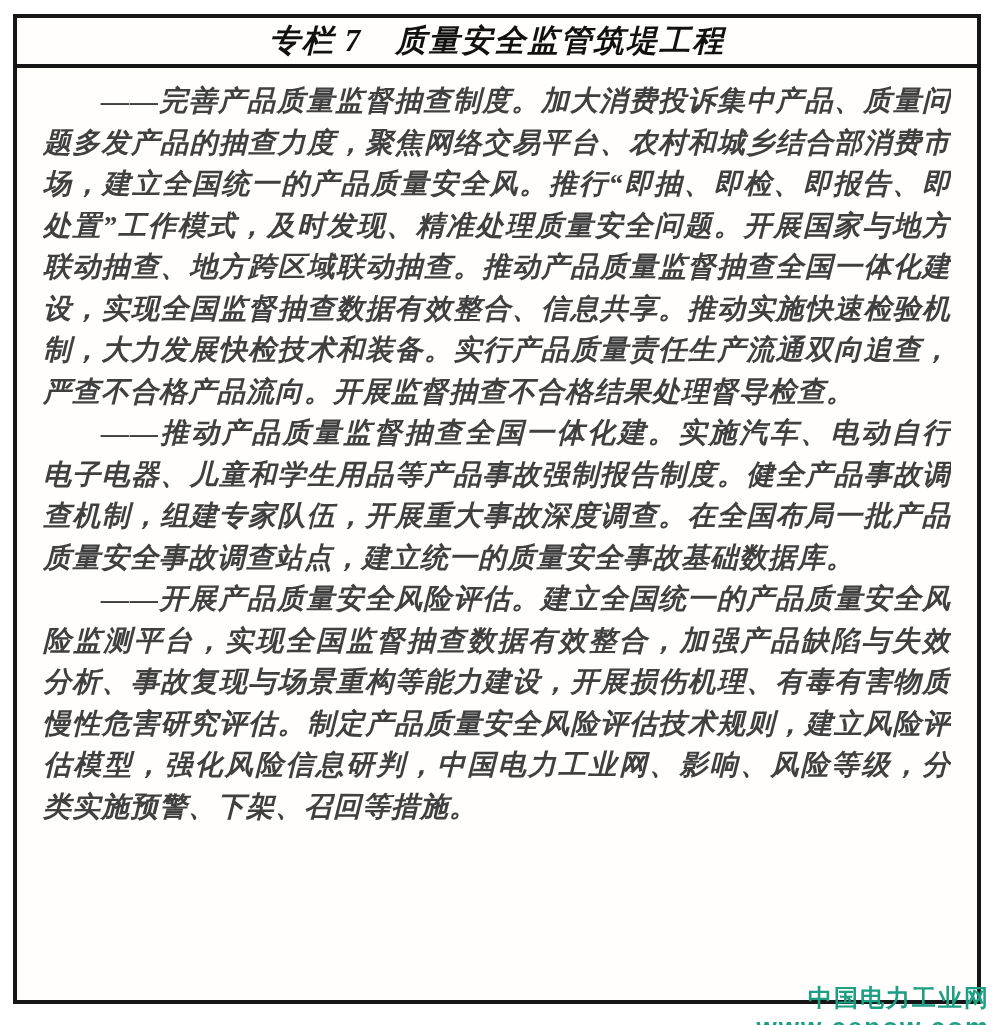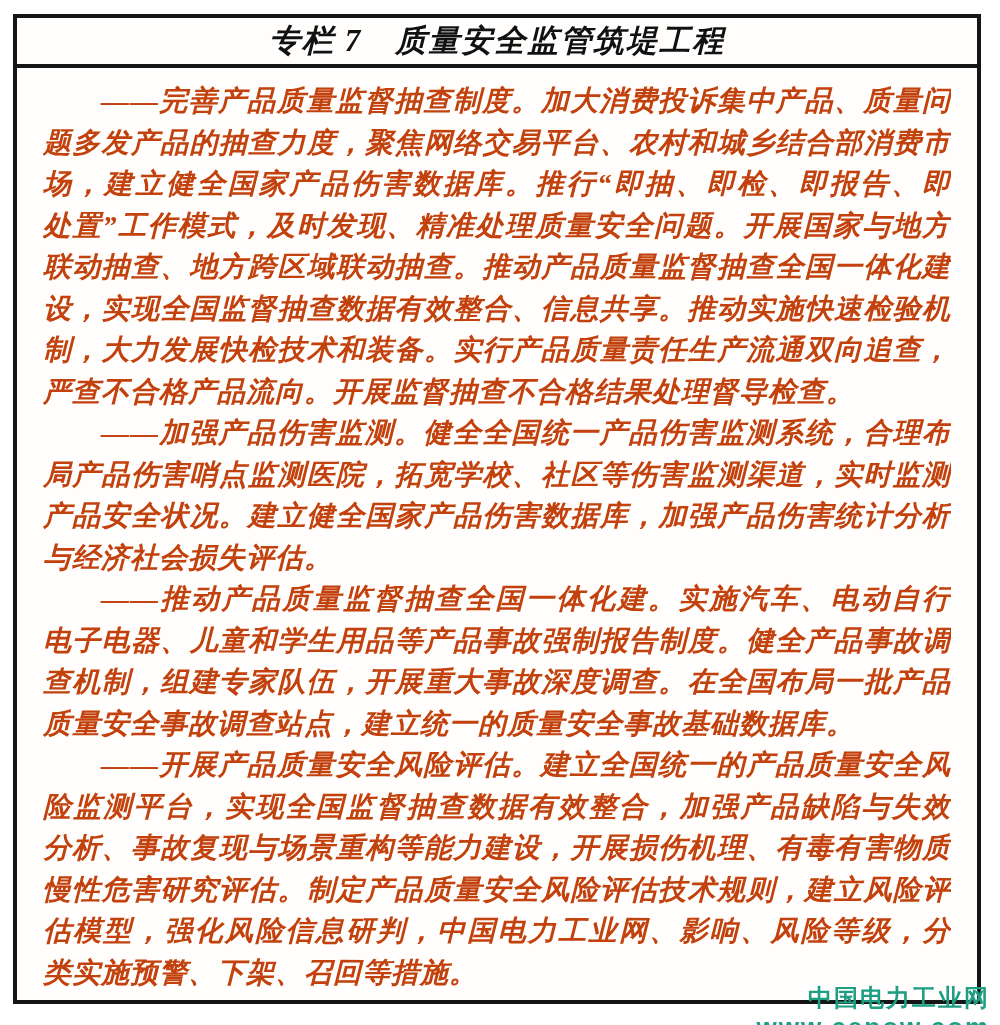--- a/index.html
+++ b/index.html
@@ -33,21 +33,21 @@
     justify-content: center;
     font-weight: bold;
     font-size: 31px;
     letter-spacing: 2px;
     color: #111111;
   }
   .panel-body {
     padding: 12px 26px 0 26px;
     font-size: 28px;
     font-weight: bold;
-    color: #c2410c;
+    color: #404040;
   }
   .para {
     margin: 0;
   }
   .line {
     height: 41.5px;
     line-height: 41.5px;
     overflow: hidden;
     text-align: justify;
     text-align-last: justify;
@@ -84,32 +84,26 @@
 
 <div class="page">
   <div class="panel">
     <div class="panel-header">
       <span class="panel-title">专栏 7　质量安全监管筑堤工程</span>
     </div>
     <div class="panel-body">
         <div class="para">
           <div class="line first">——完善产品质量监督抽查制度。加大消费投诉集中产品、质量问</div>
           <div class="line">题多发产品的抽查力度，聚焦网络交易平台、农村和城乡结合部消费市</div>
-          <div class="line">场，建立健全国家产品伤害数据库。推行“即抽、即检、即报告、即</div>
+          <div class="line">场，建立全国统一的产品质量安全风。推行“即抽、即检、即报告、即</div>
           <div class="line">处置”工作模式，及时发现、精准处理质量安全问题。开展国家与地方</div>
           <div class="line">联动抽查、地方跨区域联动抽查。推动产品质量监督抽查全国一体化建</div>
           <div class="line">设，实现全国监督抽查数据有效整合、信息共享。推动实施快速检验机</div>
           <div class="line">制，大力发展快检技术和装备。实行产品质量责任生产流通双向追查，</div>
           <div class="line last">严查不合格产品流向。开展监督抽查不合格结果处理督导检查。</div>
-        </div>
-        <div class="para">
-          <div class="line first">——加强产品伤害监测。健全全国统一产品伤害监测系统，合理布</div>
-          <div class="line">局产品伤害哨点监测医院，拓宽学校、社区等伤害监测渠道，实时监测</div>
-          <div class="line">产品安全状况。建立健全国家产品伤害数据库，加强产品伤害统计分析</div>
-          <div class="line last">与经济社会损失评估。</div>
         </div>
         <div class="para">
           <div class="line first">——推动产品质量监督抽查全国一体化建。实施汽车、电动自行车、</div>
           <div class="line">电子电器、儿童和学生用品等产品事故强制报告制度。健全产品事故调</div>
           <div class="line">查机制，组建专家队伍，开展重大事故深度调查。在全国布局一批产品</div>
           <div class="line last">质量安全事故调查站点，建立统一的质量安全事故基础数据库。</div>
         </div>
         <div class="para">
           <div class="line first">——开展产品质量安全风险评估。建立全国统一的产品质量安全风</div>
           <div class="line">险监测平台，实现全国监督抽查数据有效整合，加强产品缺陷与失效</div>

